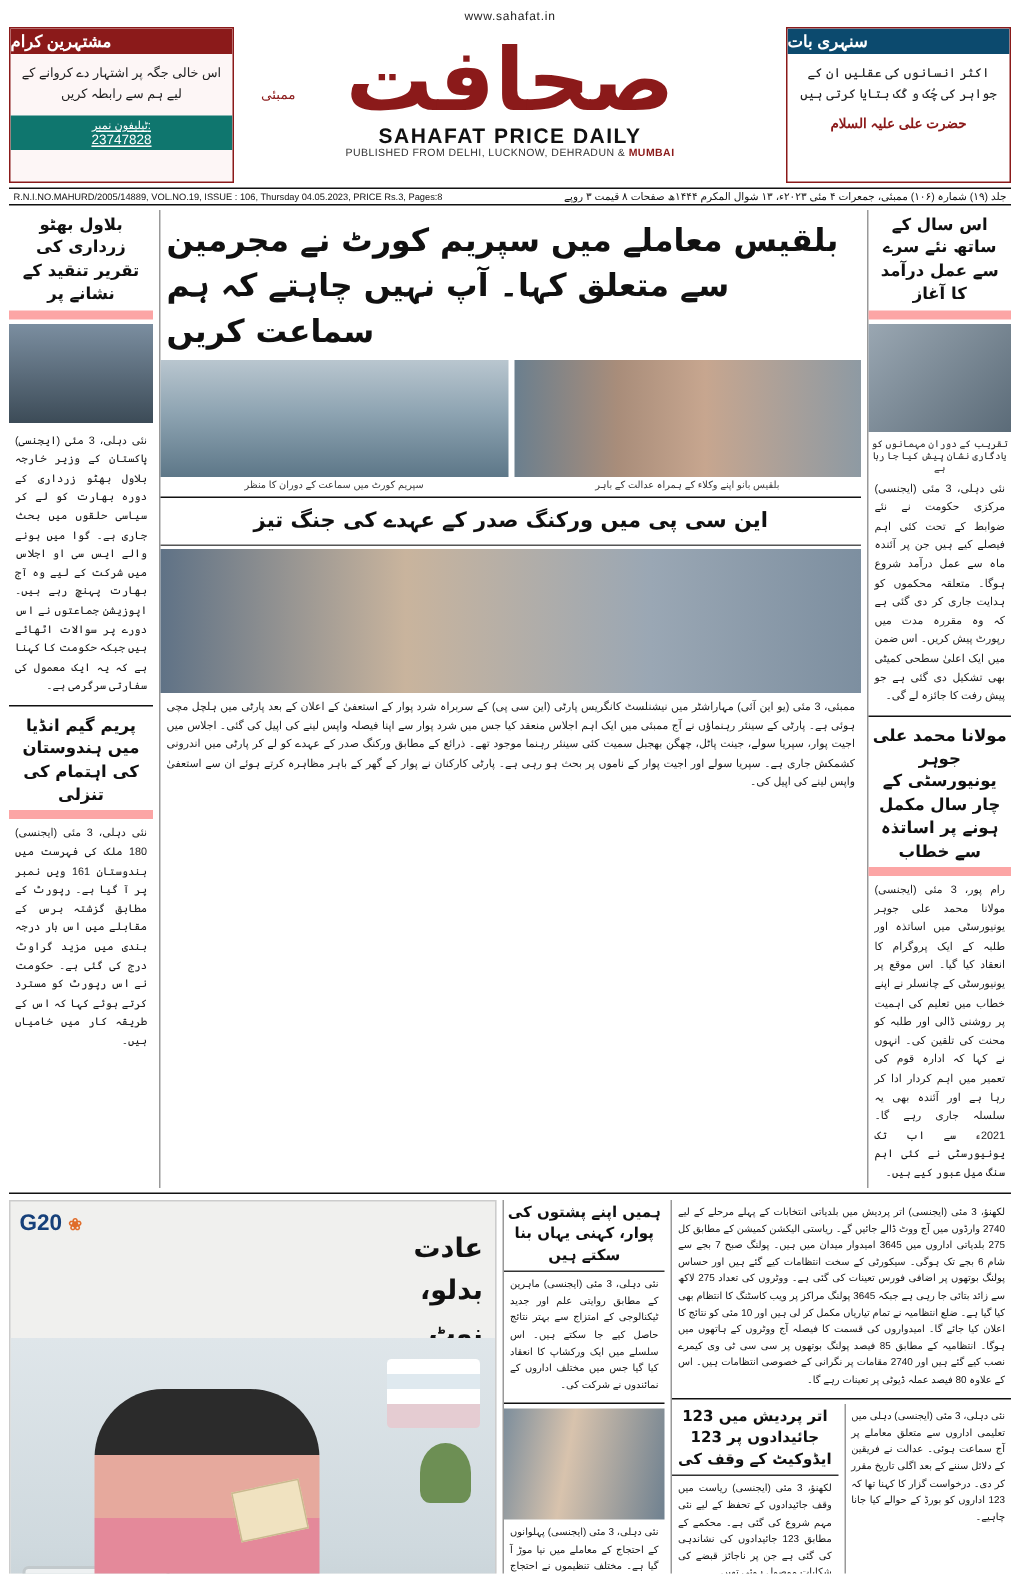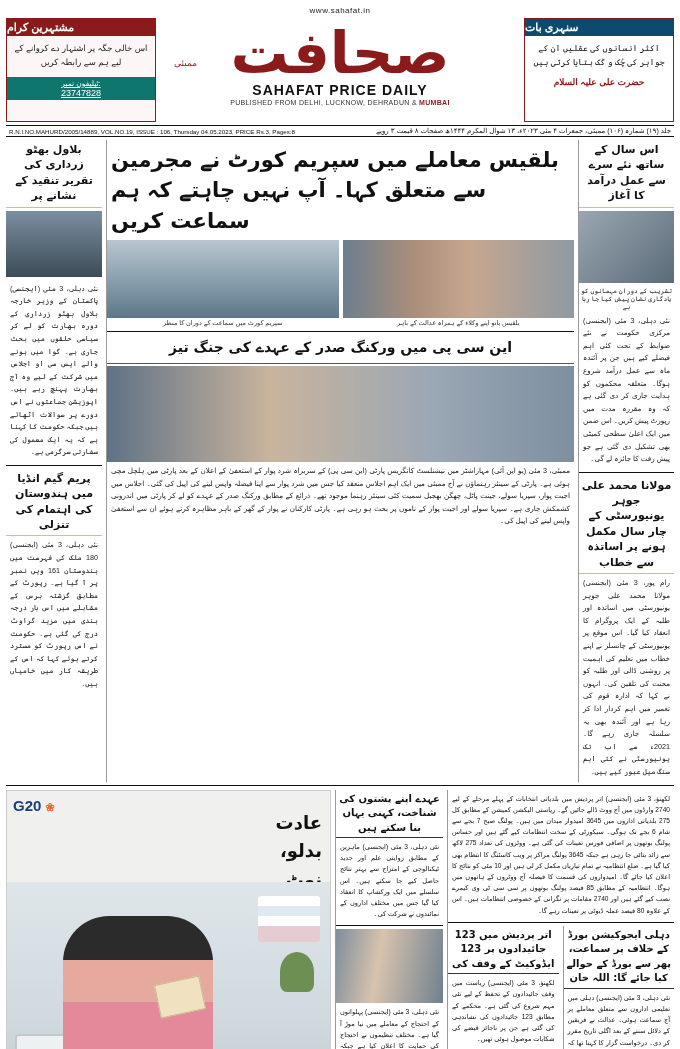--- a/index.html
+++ b/index.html
@@ -75,21 +75,21 @@
 
   .sub-head {
     direction:rtl; text-align:center; font-weight:bold; font-size:14px;
     padding:3px 3px; line-height:1.4; font-family:"DejaVu Sans", sans-serif;
   }
   .bullets { direction:rtl; text-align:center; font-size:8.5px; line-height:1.7; padding:3px 4px; color:#8b1a1a; font-weight:bold;}
   .body-urdu { direction:rtl; text-align:justify; font-size:7.2px; line-height:1.75; padding:3px 4px; color:#1a1a1a; }
 
   .col-head {
     direction:rtl; text-align:center; font-weight:bold; font-size:11px;
-    border-bottom:1px solid #fca5a5; padding:2px 2px 3px; line-height:1.4;
+    border-bottom:6px solid #fca5a5; padding:2px 2px 3px; line-height:1.4;
     font-family:"DejaVu Sans", sans-serif;
   }
 
   
   .portrait { height:66px; background:linear-gradient(180deg,#7b8ea0,#3c4b57); margin:3px 0; }
   .thumb-sm { height:46px; background:linear-gradient(135deg,#9aa7b2,#5b6b78); margin:3px 0; }
 
   
   .ad-g20 {
     position:relative; background:#f0f0ee; border:1px solid #ccc; height:345px; overflow:hidden;
@@ -230,37 +230,36 @@
           <div class="towels"></div>
           <div class="plant"></div>
           <div class="woman"></div>
           <div class="note-hand"></div>
         </div>
       </div>
 
     </div>
 
     <div style="width:108px" class="vrule">
-      <div class="mini-head">عہدے اپنے پشتوں کی شناخت، کہنی یہاں بنا سکتے ہیں</div>
+      <div class="mini-head">ہمیں اپنے پشتوں کی پوار، کہنی یہاں بنا سکتے ہیں</div>
       <div class="mini-body">نئی دہلی، 3 مئی (ایجنسی) ماہرین کے مطابق روایتی علم اور جدید ٹیکنالوجی کے امتزاج سے بہتر نتائج حاصل کیے جا سکتے ہیں۔ اس سلسلے میں ایک ورکشاپ کا انعقاد کیا گیا جس میں مختلف اداروں کے نمائندوں نے شرکت کی۔</div>
       <div class="hr-th"></div>
       <div class="photo-hands"></div>
       <div class="mini-body">نئی دہلی، 3 مئی (ایجنسی) پہلوانوں کے احتجاج کے معاملے میں نیا موڑ آ گیا ہے۔ مختلف تنظیموں نے احتجاج کی حمایت کا اعلان کیا ہے جبکہ حکام نے کہا ہے کہ جانچ جاری ہے اور قانون کے مطابق کارروائی کی جائے گی۔</div>
     </div>
 
     <div style="flex:1" class="vrule">
       <div class="mini-body">لکھنؤ، 3 مئی (ایجنسی) اتر پردیش میں بلدیاتی انتخابات کے پہلے مرحلے کے لیے 2740 وارڈوں میں آج ووٹ ڈالے جائیں گے۔ ریاستی الیکشن کمیشن کے مطابق کل 275 بلدیاتی اداروں میں 3645 امیدوار میدان میں ہیں۔ پولنگ صبح 7 بجے سے شام 6 بجے تک ہوگی۔ سیکورٹی کے سخت انتظامات کیے گئے ہیں اور حساس پولنگ بوتھوں پر اضافی فورس تعینات کی گئی ہے۔ ووٹروں کی تعداد 275 لاکھ سے زائد بتائی جا رہی ہے جبکہ 3645 پولنگ مراکز پر ویب کاسٹنگ کا انتظام بھی کیا گیا ہے۔ ضلع انتظامیہ نے تمام تیاریاں مکمل کر لی ہیں اور 10 مئی کو نتائج کا اعلان کیا جائے گا۔ امیدواروں کی قسمت کا فیصلہ آج ووٹروں کے ہاتھوں میں ہوگا۔ انتظامیہ کے مطابق 85 فیصد پولنگ بوتھوں پر سی سی ٹی وی کیمرے نصب کیے گئے ہیں اور 2740 مقامات پر نگرانی کے خصوصی انتظامات ہیں۔ اس کے علاوہ 80 فیصد عملہ ڈیوٹی پر تعینات رہے گا۔</div>
       <div class="hr-th"></div>
 
       <div style="display:flex; gap:4px;">
         <div style="flex:1">
           <div class="mini-head">اتر پردیش میں 123 جائیدادوں پر 123 ایڈوکیٹ کے وقف کی</div>
           <div class="mini-body">لکھنؤ، 3 مئی (ایجنسی) ریاست میں وقف جائیدادوں کے تحفظ کے لیے نئی مہم شروع کی گئی ہے۔ محکمے کے مطابق 123 جائیدادوں کی نشاندہی کی گئی ہے جن پر ناجائز قبضے کی شکایات موصول ہوئی تھیں۔</div>
         </div>
         <div style="flex:1" class="vrule">
-          <div class="mini-head">دہلی ایجوکیشن بورڈ کے خلاف پر سماعت، پھر سے بورڈ کے حوالے کیا جائے گا: اللہ خان</div>
           <div class="mini-body">نئی دہلی، 3 مئی (ایجنسی) دہلی میں تعلیمی اداروں سے متعلق معاملے پر آج سماعت ہوئی۔ عدالت نے فریقین کے دلائل سننے کے بعد اگلی تاریخ مقرر کر دی۔ درخواست گزار کا کہنا تھا کہ 123 اداروں کو بورڈ کے حوالے کیا جانا چاہیے۔</div>
         </div>
       </div>
 
     </div>
   </div>
 </div>
 
 </body></html>

